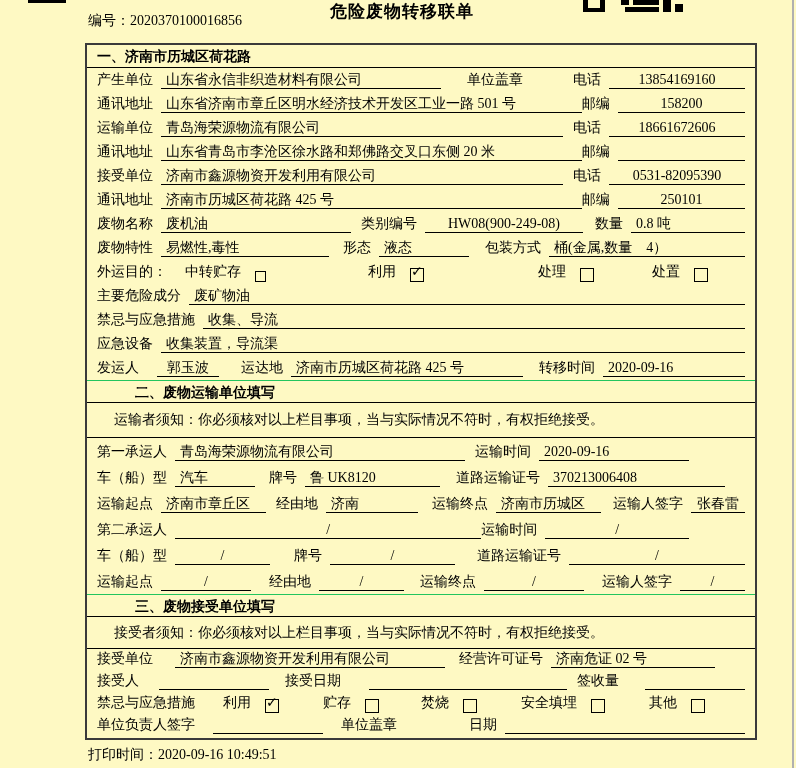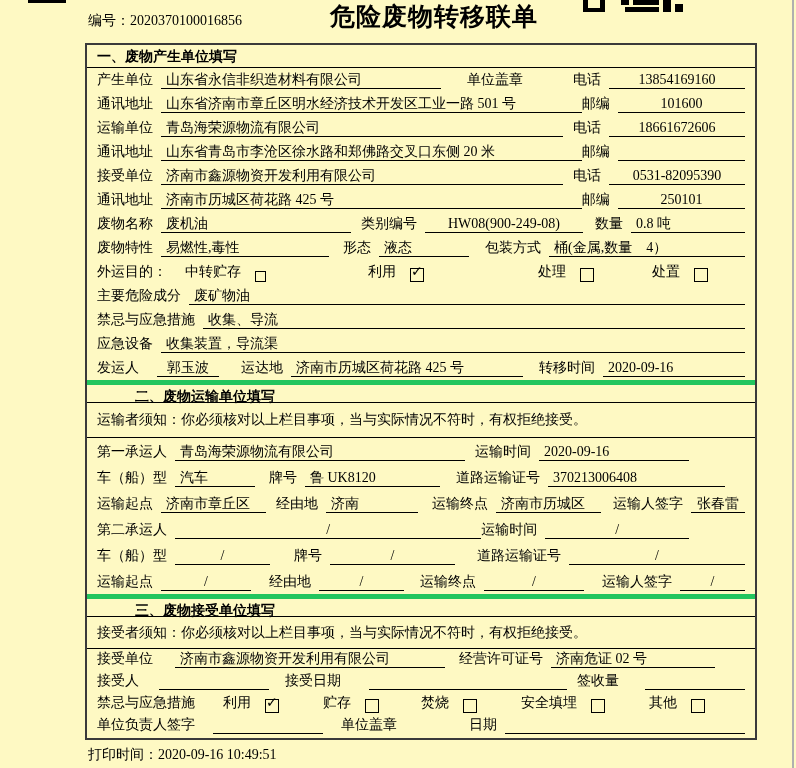--- a/index.html
+++ b/index.html
@@ -3,26 +3,26 @@
 <meta charset="utf-8">
 <style>
   html,body{margin:0;padding:0;background:#fff;}
   .sheet{position:relative;width:796px;height:768px;background:#fef9c3;overflow:hidden;
          font-family:"Liberation Serif","DejaVu Serif",serif;color:#000;font-size:14px;}
   .scan-edge{position:absolute;top:0;bottom:0;right:2px;width:2px;background:#b0b0b0;}
   .top-artifact{position:absolute;left:28px;top:0;width:38px;height:3px;background:#000;}
   .qr{position:absolute;left:583px;top:0;width:100px;height:12px;}
   .serial{position:absolute;left:88px;top:12px;white-space:nowrap;}
   .title{position:absolute;left:330px;top:0px;margin:0;font-family:"Liberation Sans","DejaVu Sans",sans-serif;
-         font-size:25px;font-weight:bold;letter-spacing:1px;white-space:nowrap;}
+         font-size:17px;font-weight:bold;letter-spacing:1px;white-space:nowrap;}
   .box{position:absolute;left:85px;top:43px;width:672px;height:697px;border:2px solid #3a3a3a;box-sizing:border-box;}
   .sec-hd{height:23px;line-height:23px;font-weight:bold;font-size:14px;padding-left:10px;
           border-bottom:1px solid #000;font-family:"Liberation Sans","DejaVu Sans",sans-serif;box-sizing:border-box;}
-  .bt{border-top:5px solid #22c55e;padding-left:48px;}
-  .notice{display:flex;align-items:center;padding-left:10px;border-bottom:1px solid #000;box-sizing:border-box;}
+  .bt{border-top:1px solid #22c55e;padding-left:48px;}
+  .notice{display:flex;align-items:center;padding-left:27px;border-bottom:1px solid #000;box-sizing:border-box;}
   .s2-notice{height:35px;}
   .s3-notice{height:32px;}
   .row{display:flex;align-items:flex-end;padding:0 10px 3px 10px;box-sizing:border-box;}
   .s1 .row{height:24px;}
   .s2 .row{height:26px;}
   .s3 .row{height:22px;}
   .lbl{white-space:nowrap;margin-right:8px;}
   .u{border-bottom:1px solid #000;white-space:nowrap;padding:0 5px;line-height:17px;min-height:17px;box-sizing:border-box;}
   .grow{flex:1;}
   .ctr{text-align:center;}
@@ -57,38 +57,38 @@
   </div>
 
   <div class="serial">
     <span>编号：</span><span>2020370100016856</span>
   </div>
   <h1 class="title">危险废物转移联单</h1>
 
   <div class="box">
 
     <div class="s1">
-      <div class="sec-hd">一、废物产生单位填写</div>
+      <div class="sec-hd">一、济南市历城区荷花路</div>
 
       <div class="row">
         <span class="lbl">产生单位</span>
         <span class="u" style="width:280px">山东省永信非织造材料有限公司</span>
         <span class="lbl" style="margin-left:26px">单位盖章</span>
         <span class="rg">
           <span class="lbl">电话</span>
           <span class="u">13854169160</span>
         </span>
       </div>
 
       <div class="row">
         <span class="lbl">通讯地址</span>
         <span class="u" style="width:443px">山东省济南市章丘区明水经济技术开发区工业一路 501 号</span>
         <span class="rg">
           <span class="lbl">邮编</span>
-          <span class="u">101600</span>
+          <span class="u">158200</span>
         </span>
       </div>
 
       <div class="row">
         <span class="lbl">运输单位</span>
         <span class="u" style="width:402px">青岛海荣源物流有限公司</span>
         <span class="rg">
           <span class="lbl">电话</span>
           <span class="u">18661672606</span>
         </span>

